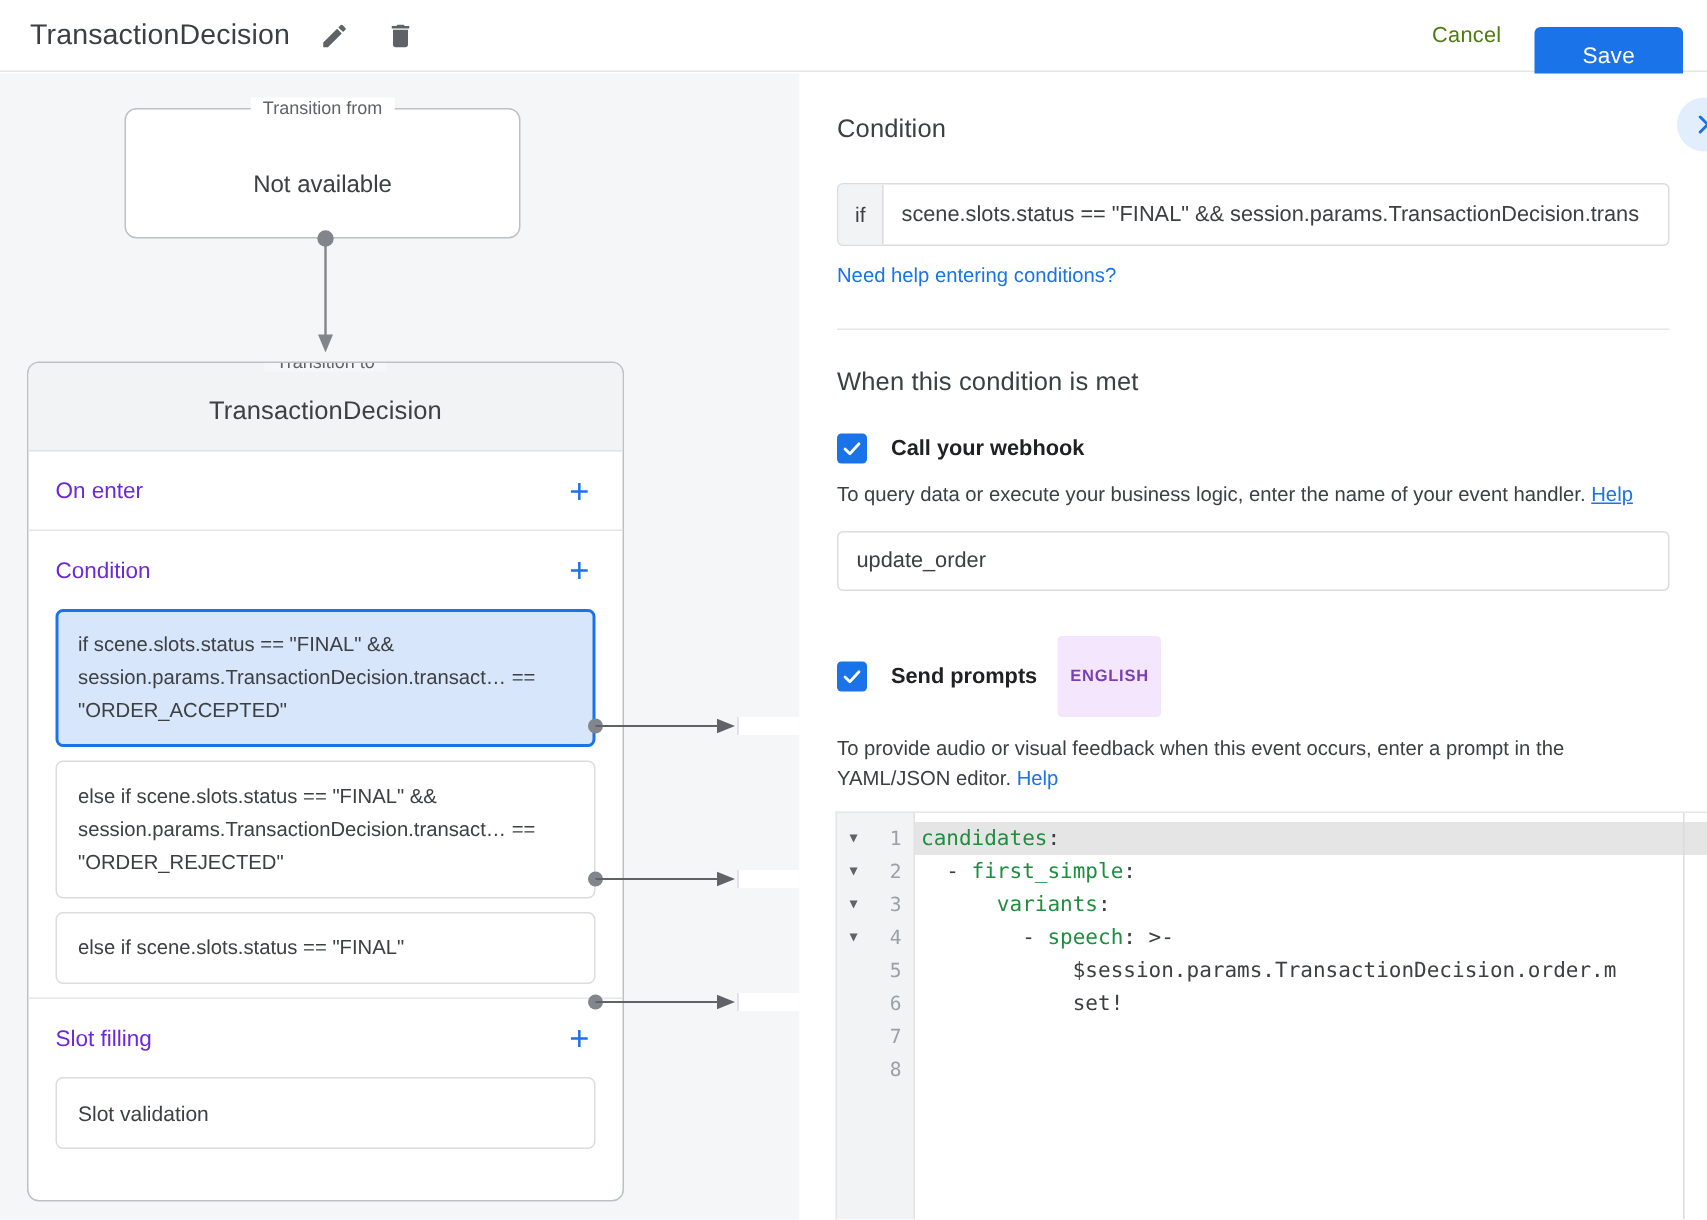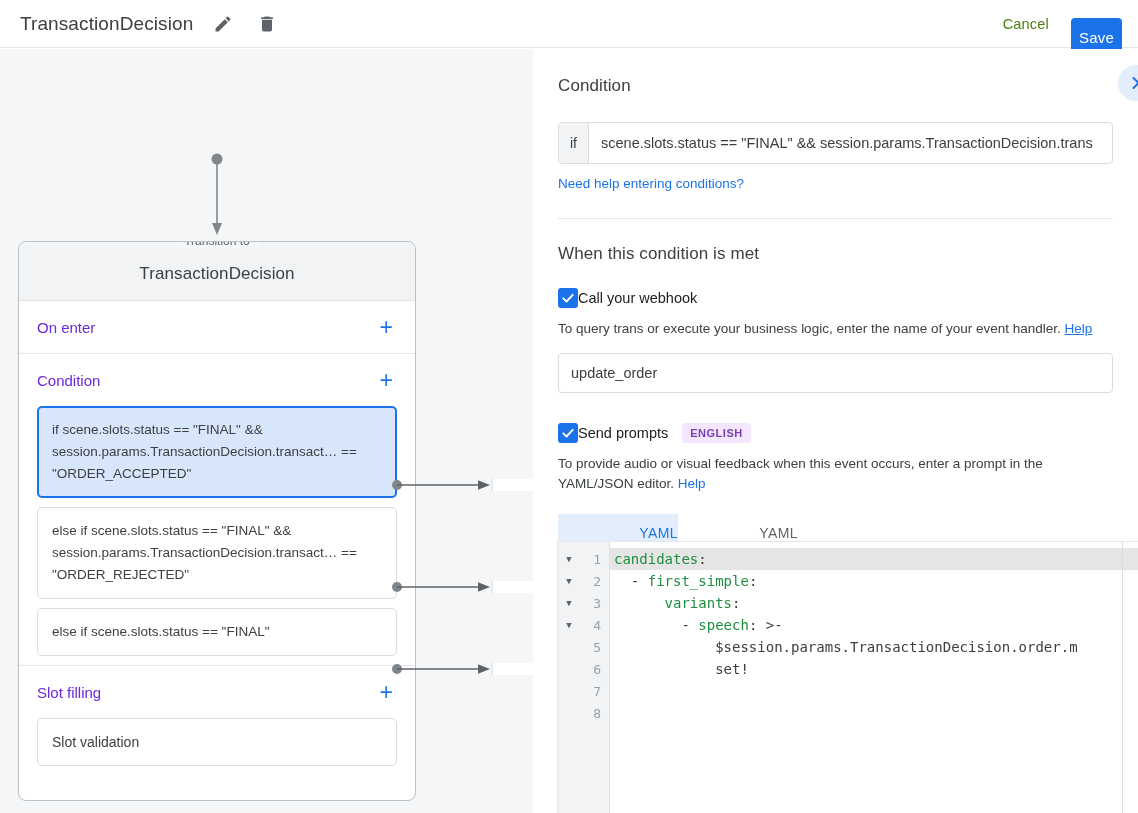--- a/index.html
+++ b/index.html
@@ -35,21 +35,21 @@
     color: #4d7c0f; font-size: 14.5px; font-weight: 500;
     padding: 8px 12px; border-radius: 4px; background: none;
     border: none; cursor: pointer; font-family: inherit;
     letter-spacing: .2px;
   }
   .save-btn {
     margin-left: 10px; margin-right: 16px;
     background: #1a73e8; color: #fff;
     font-size: 15px; font-weight: 500;
     border: none; border-radius: 4px;
-    padding: 0 8px; height: 40px; cursor: pointer;
+    padding: 0 32px; height: 40px; cursor: pointer;
     font-family: inherit; letter-spacing: .2px; margin-top: 28px;
   }
 
   
   .canvas {
     position: absolute; left: 0; top: 49px;
     width: 533px; height: 764px;
     background: #f5f6f7;
     overflow: hidden;
   }
@@ -185,27 +185,27 @@
   .rsec2-title { font-size: 17px; color: #3c4043; letter-spacing: .1px; }
 
   .chk-row { display: flex; align-items: center; margin-top: 24px; }
   .chkbox {
     width: 20px; height: 20px; border-radius: 3px;
     background: #1a73e8;
     display: flex; align-items: center; justify-content: center;
     cursor: pointer; flex: none;
   }
   .chk-label {
-    font-size: 14.5px; font-weight: normal; color: #202124;
+    margin-left: 16px; font-size: 14.5px; font-weight: bold; color: #202124;
   }
   .badge {
     margin-left: 14px;
     background: #f4e7fd; color: #7b3fb5;
     font-size: 11px; font-weight: bold; letter-spacing: .5px;
-    padding: 4px 8px; border-radius: 3px;
+    padding: 21px 8px; border-radius: 3px;
   }
   .desc {
     margin-top: 11px; font-size: 13.5px; color: #3c4043;
     line-height: 20px; max-width: 552px;
   }
   .desc a { color: #1a73e8; text-decoration: underline; cursor: pointer; }
   .desc a.nounder { text-decoration: none; }
   .txt-input {
     margin-top: 14px; width: 100%; height: 40px;
     border: 1px solid #dadce0; border-radius: 4px;
@@ -282,20 +282,24 @@
   </div>
 
   <div class="topbar-spacer"></div>
 
   <button class="cancel-btn">Cancel</button>
   <button class="save-btn">Save</button>
 </div>
 
 <div class="canvas">
 
+  <div class="group trans-from">
+    <div class="group-legend" style="background:#ffffff">Transition from</div>
+    <div class="trans-from-text">Not available</div>
+  </div>
 
   <div class="arrow-wrap">
     <svg width="16" height="84" viewBox="0 0 16 84">
       <circle cx="8" cy="6" r="5.5" fill="#80868b"></circle>
       <line x1="8" y1="6" x2="8" y2="72" stroke="#80868b" stroke-width="1.6"></line>
       <polygon points="8,82 3,70 13,70" fill="#80868b"></polygon>
     </svg>
   </div>
 
   <div class="group trans-to">
@@ -383,21 +387,21 @@
     
     <div class="chk-row">
       <div class="chkbox">
         <svg width="14" height="14" viewBox="0 0 24 24" fill="none" stroke="#ffffff" stroke-width="3.2" stroke-linecap="round" stroke-linejoin="round">
           <polyline points="4 12.5 9.5 18 20 6.5"></polyline>
         </svg>
       </div>
       <div class="chk-label">Call your webhook</div>
     </div>
     <div class="desc">
-      <span>To query trans or execute your business logic, enter the name of your event handler.</span>
+      <span>To query data or execute your business logic, enter the name of your event handler.</span>
       <a>Help</a>
     </div>
     <input class="txt-input" value="update_order" style="">
 
     
     <div class="chk-row" style="margin-top:30px;">
       <div class="chkbox">
         <svg width="14" height="14" viewBox="0 0 24 24" fill="none" stroke="#ffffff" stroke-width="3.2" stroke-linecap="round" stroke-linejoin="round">
           <polyline points="4 12.5 9.5 18 20 6.5"></polyline>
         </svg>

